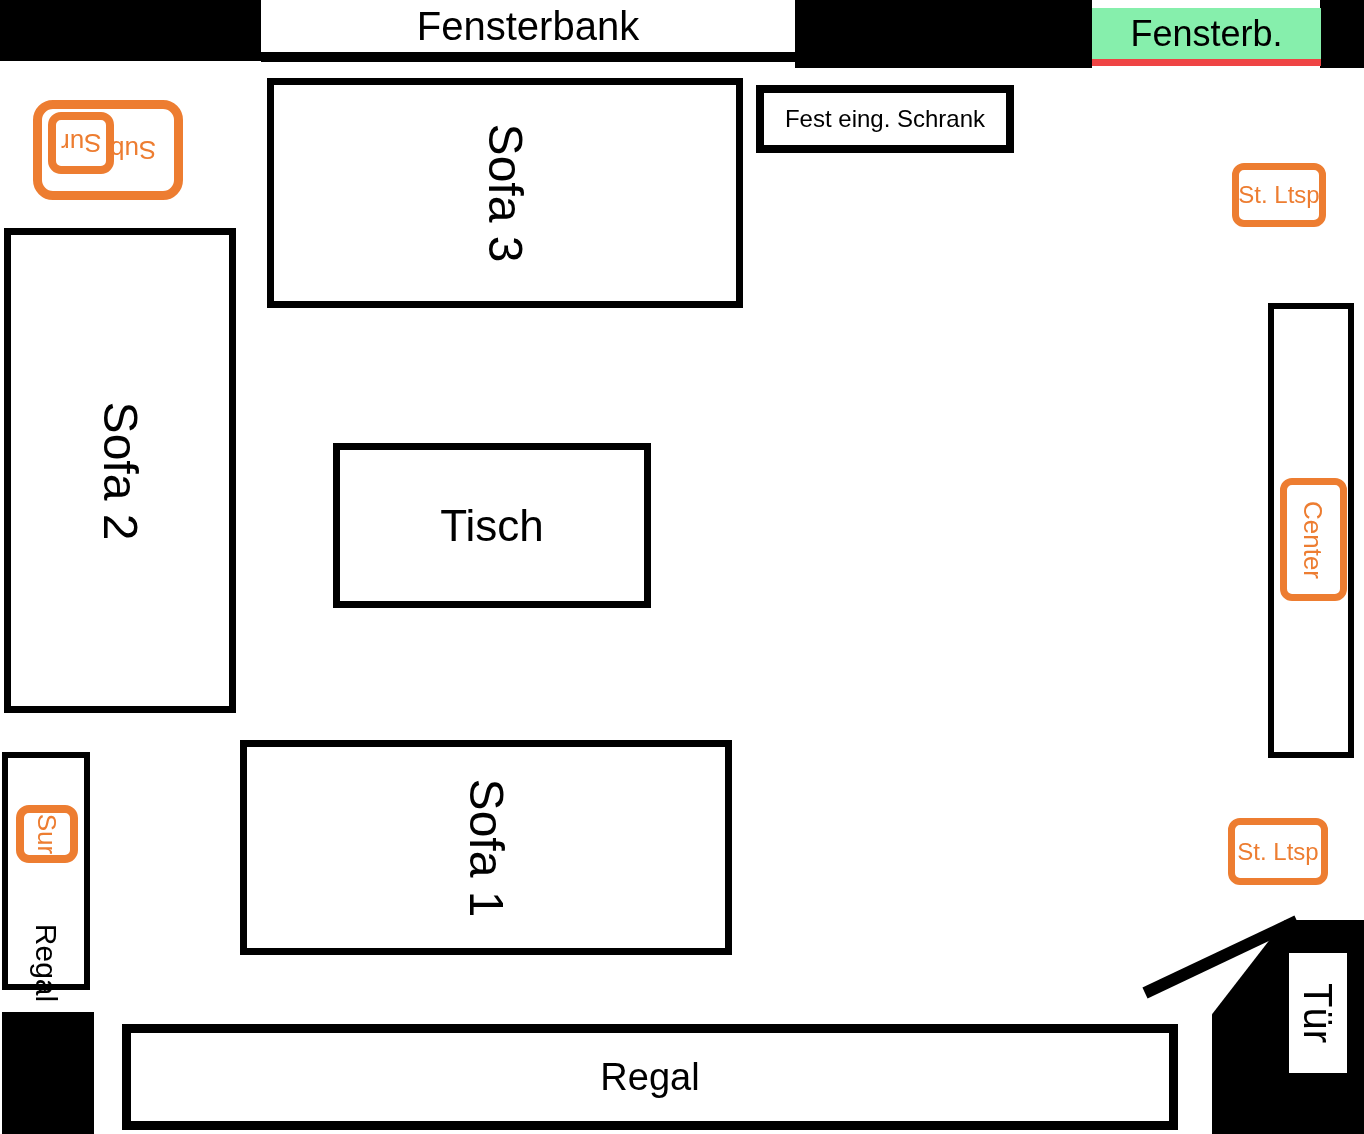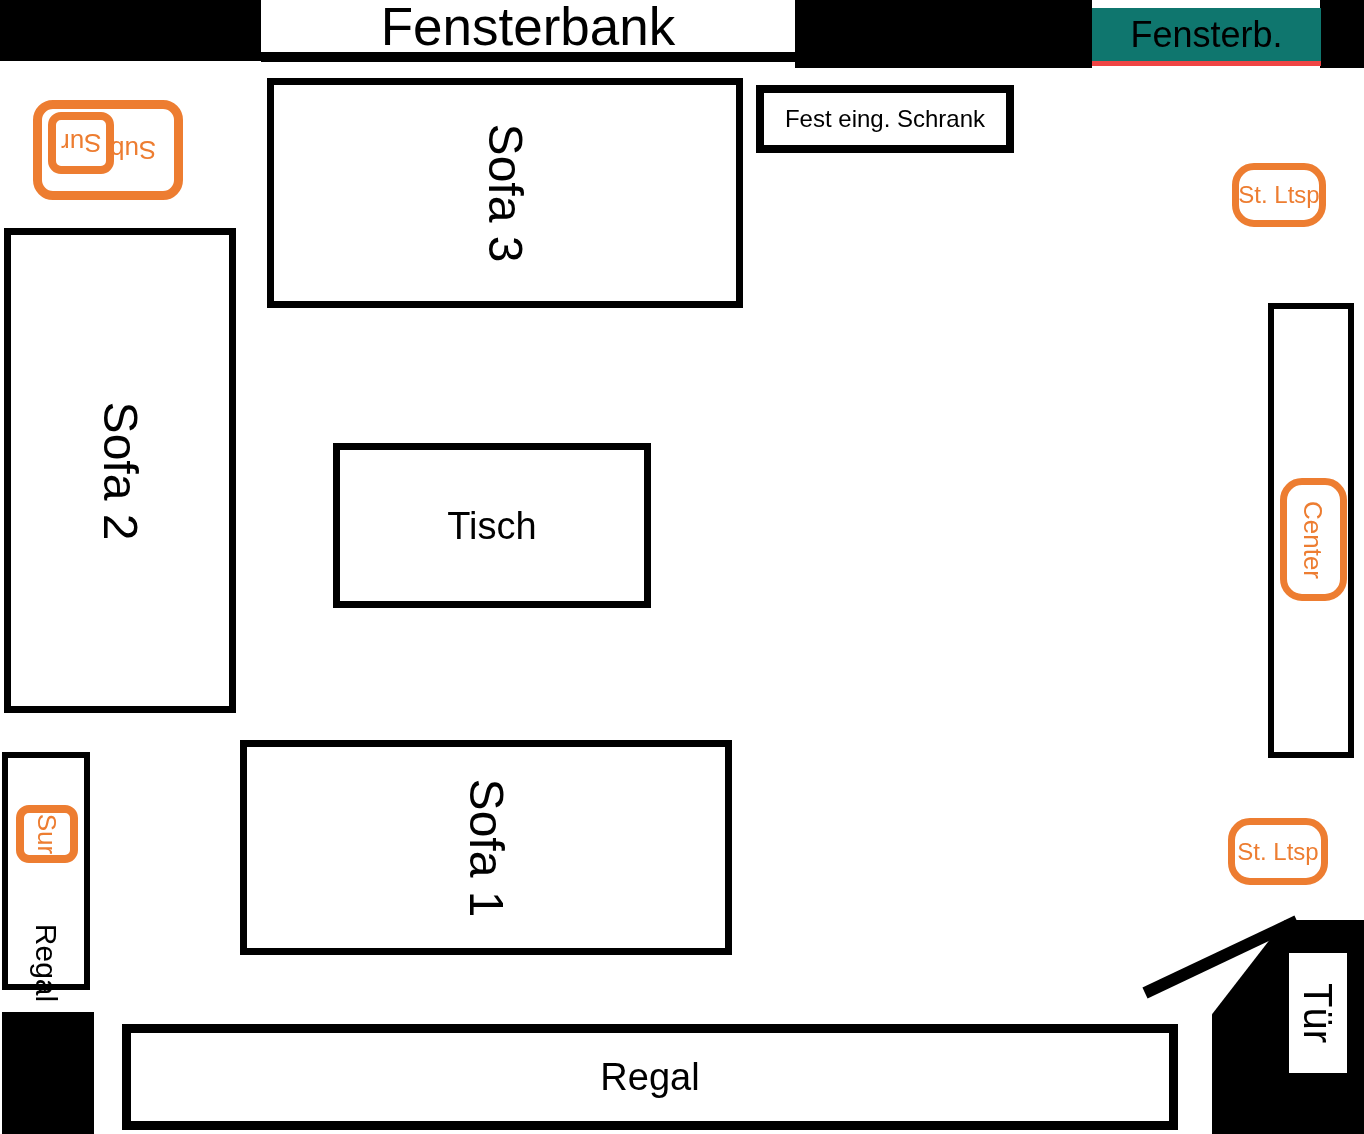--- a/index.html
+++ b/index.html
@@ -33,21 +33,21 @@
   .wall {
     position: absolute;
     background: #000000;
   }
 
   
   .spk {
     position: absolute;
     background: #ffffff;
     border: 7px solid #ED7D31;
-    border-radius: 22px;
+    border-radius: 12px;
     box-sizing: border-box;
     display: flex;
     align-items: center;
     justify-content: center;
     color: #ED7D31;
   }
 
   .label {
     color: #000000;
     white-space: nowrap;
@@ -64,41 +64,41 @@
   #wall-top-mid       { left: 795px;  top: 0px;    width: 297px; height: 68px; }
   #wall-top-right     { left: 1320px; top: 0px;    width: 44px;  height: 68px; }
   #wall-bottom-left   { left: 2px;    top: 1012px; width: 92px;  height: 122px; }
 
   #fensterbank {
     left: 261px; top: 0px; width: 534px; height: 62px;
     background: #ffffff;
     border: none;
     border-bottom: 10px solid #000000;
   }
-  #fensterbank .label { font-size: 53px; }
+  #fensterbank .label { font-size: 40px; }
 
   #fensterb {
     left: 1092px; top: 8px; width: 229px; height: 58px;
-    background: #0f766e;
+    background: #86efac;
     border: none;
-    border-bottom: 5px solid #ef4444;
+    border-bottom: 7px solid #ef4444;
   }
   #fensterb .label { font-size: 36px; }
 
   #sofa3   { left: 267px;  top: 78px;  width: 476px; height: 230px; }
   #sofa3 .label { font-size: 48px; }
 
   #sofa2   { left: 4px;    top: 228px; width: 232px; height: 485px; }
   #sofa2 .label { font-size: 48px; }
 
   #sofa1   { left: 240px;  top: 740px; width: 492px; height: 215px; }
   #sofa1 .label { font-size: 48px; }
 
   #tisch   { left: 333px;  top: 443px; width: 318px; height: 165px; }
-  #tisch .label { font-size: 38px; }
+  #tisch .label { font-size: 44px; }
 
   #schrank { left: 756px;  top: 85px;  width: 258px; height: 68px; border-width: 8px; }
   #schrank .label { font-size: 24px; }
 
   #tv-unit { left: 1268px; top: 303px; width: 86px;  height: 455px; border-width: 6px; }
 
   #regal-left  { left: 2px;  top: 752px; width: 88px; height: 238px; border-width: 6px;
                  align-items: flex-end; justify-content: center; }
   #regal-left .label { font-size: 30px; margin-bottom: 6px; }
 

